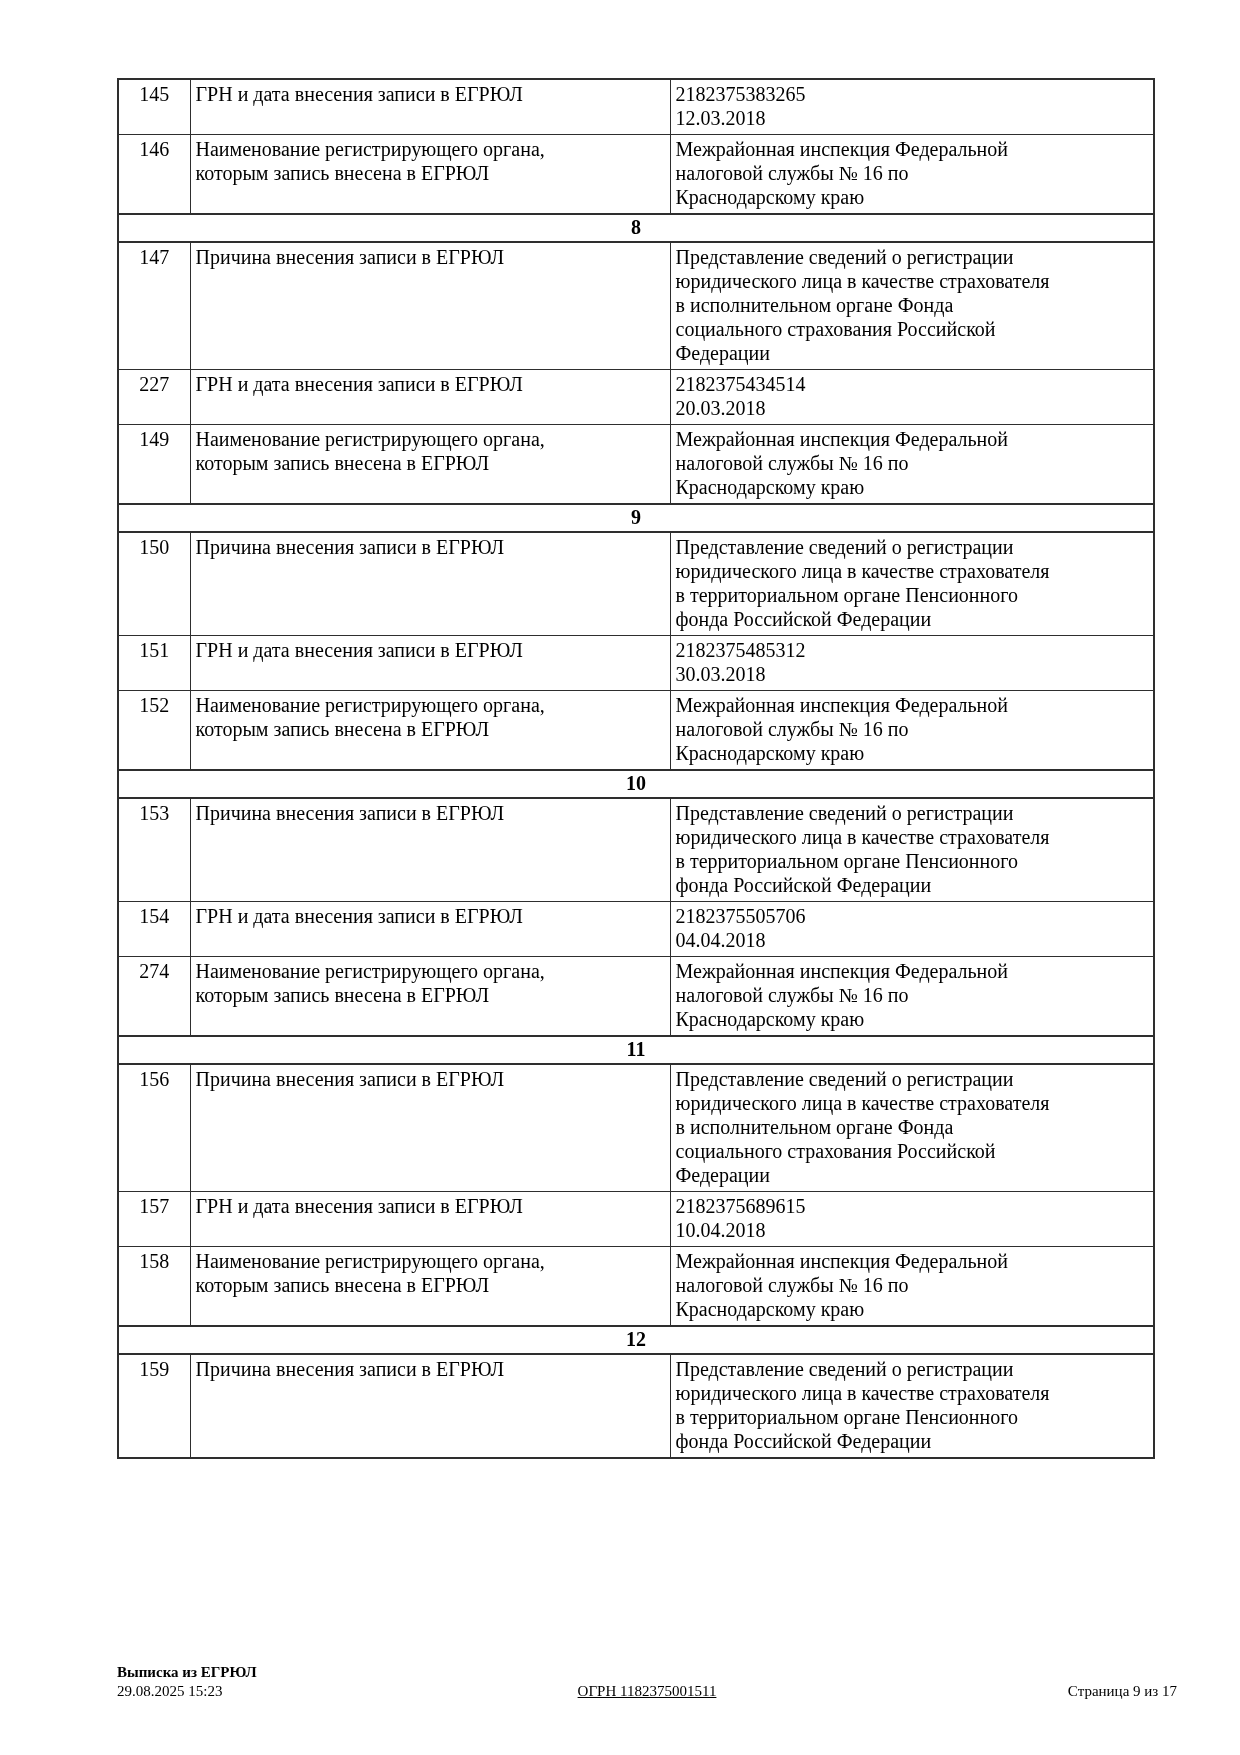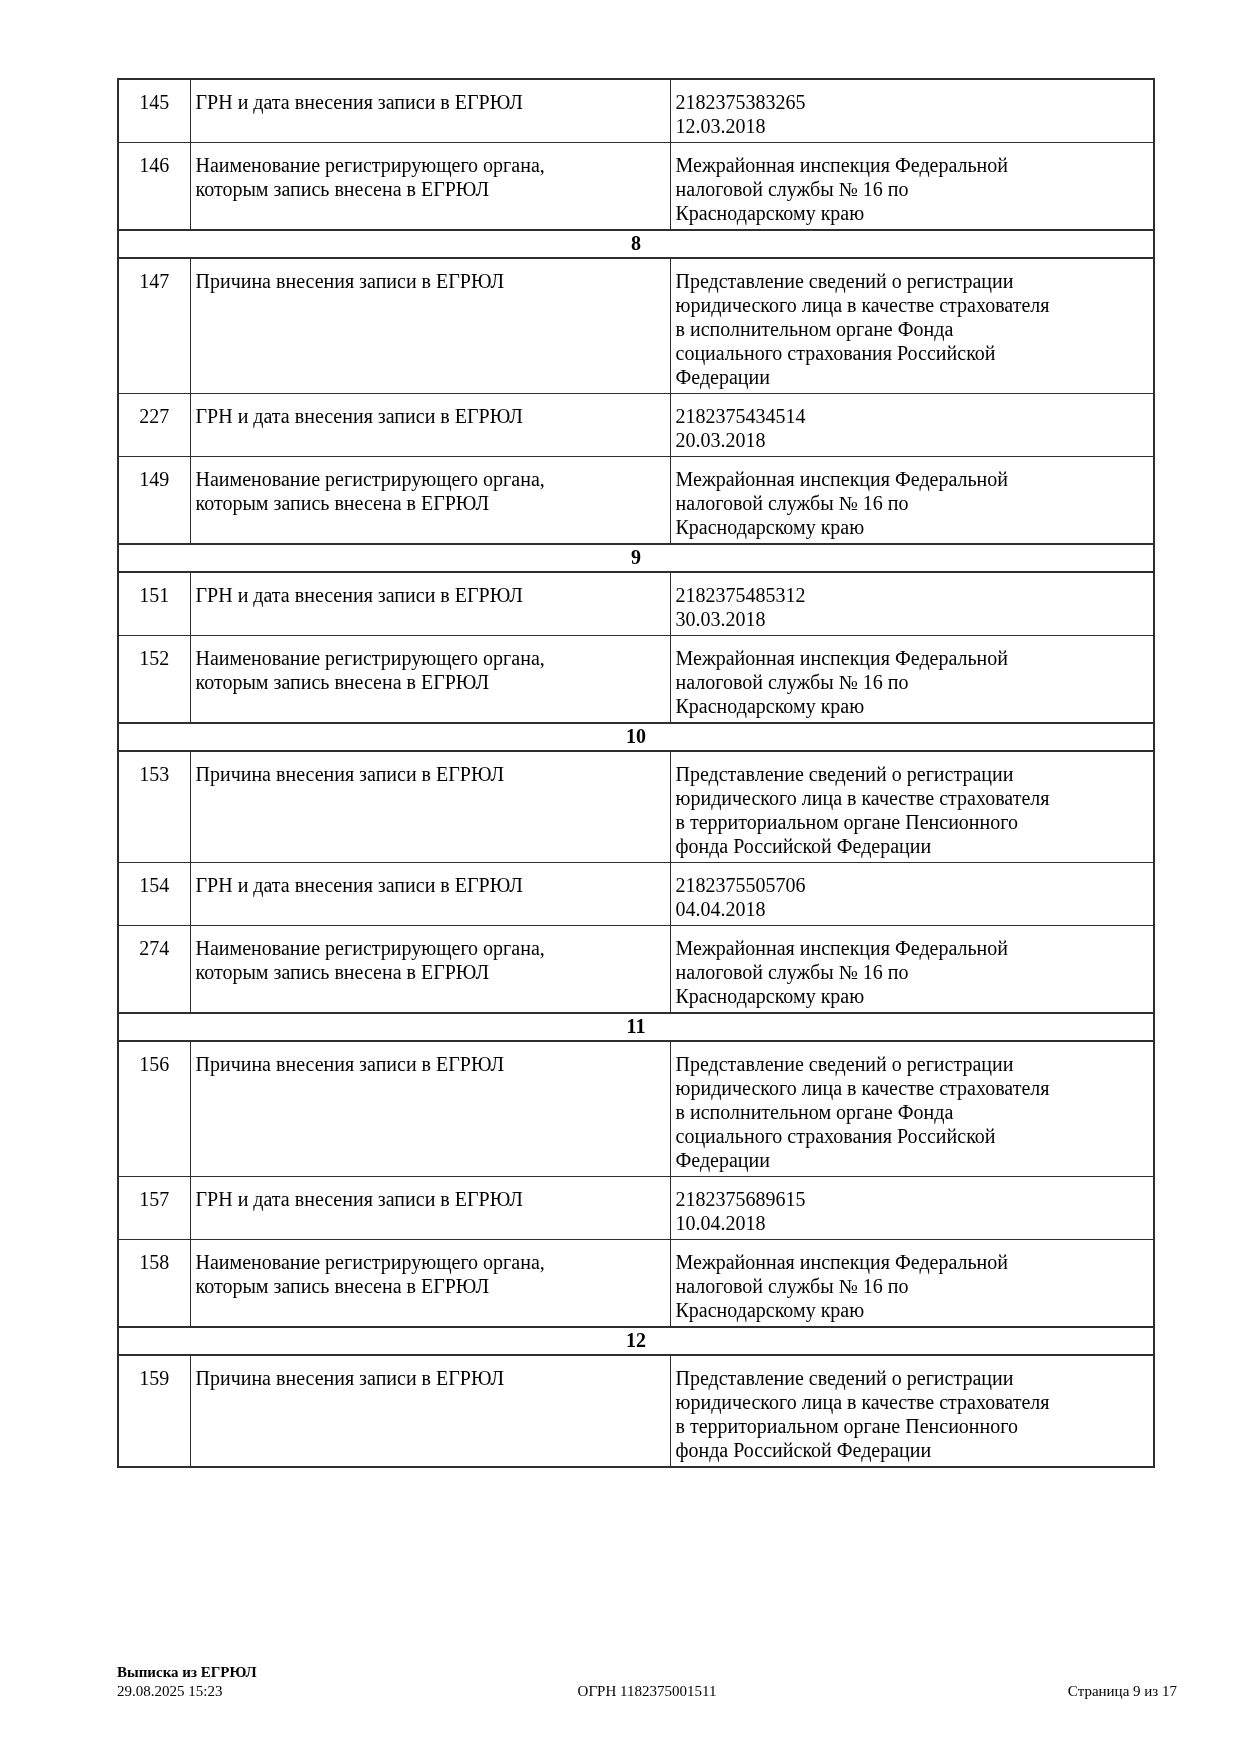--- a/index.html
+++ b/index.html
@@ -22,21 +22,21 @@
     border: 2px solid #2e2e2e;
   }
   table.egrul col.col-num   { width: 72px; }
   table.egrul col.col-label { width: 480px; }
   table.egrul col.col-value { width: 484px; }
   table.egrul td {
     border: 1px solid #2e2e2e;
     vertical-align: top;
     font-size: 20px;
     line-height: 24px;
-    padding: 10px 5px 4px 5px;
+    padding: 2px 5px 4px 5px;
     white-space: pre-line;
     overflow: hidden;
   }
   td.c-num {
     text-align: center;
     padding-left: 2px;
     padding-right: 2px;
   }
   tr.section-row td {
     border-top: 2px solid #2e2e2e;
@@ -60,20 +60,21 @@
     left: 0;
     bottom: 0;
   }
   .footer-title { font-weight: bold; }
   .footer-center {
     position: absolute;
     left: 50%;
     bottom: 0;
     transform: translateX(-50%);
     white-space: nowrap;
+    text-decoration: underline;
   }
   .footer-right {
     position: absolute;
     right: 0;
     bottom: 0;
     white-space: nowrap;
     margin-left: 14px;
   }
 </style>
 </head>
@@ -131,20 +132,28 @@
 которым запись внесена в ЕГРЮЛ</td>
     <td class="c-value">Межрайонная инспекция Федеральной
 налоговой службы № 16 по
 Краснодарскому краю</td>
   </tr>
 
   <tr class="section-row">
     <td colspan="3">9</td>
   </tr>
 
+  <tr>
+    <td class="c-num">150</td>
+    <td class="c-label">Причина внесения записи в ЕГРЮЛ</td>
+    <td class="c-value">Представление сведений о регистрации
+юридического лица в качестве страхователя
+в территориальном органе Пенсионного
+фонда Российской Федерации</td>
+  </tr>
 
   <tr>
     <td class="c-num">151</td>
     <td class="c-label">ГРН и дата внесения записи в ЕГРЮЛ</td>
     <td class="c-value">2182375485312
 30.03.2018</td>
   </tr>
 
   <tr>
     <td class="c-num">152</td>

